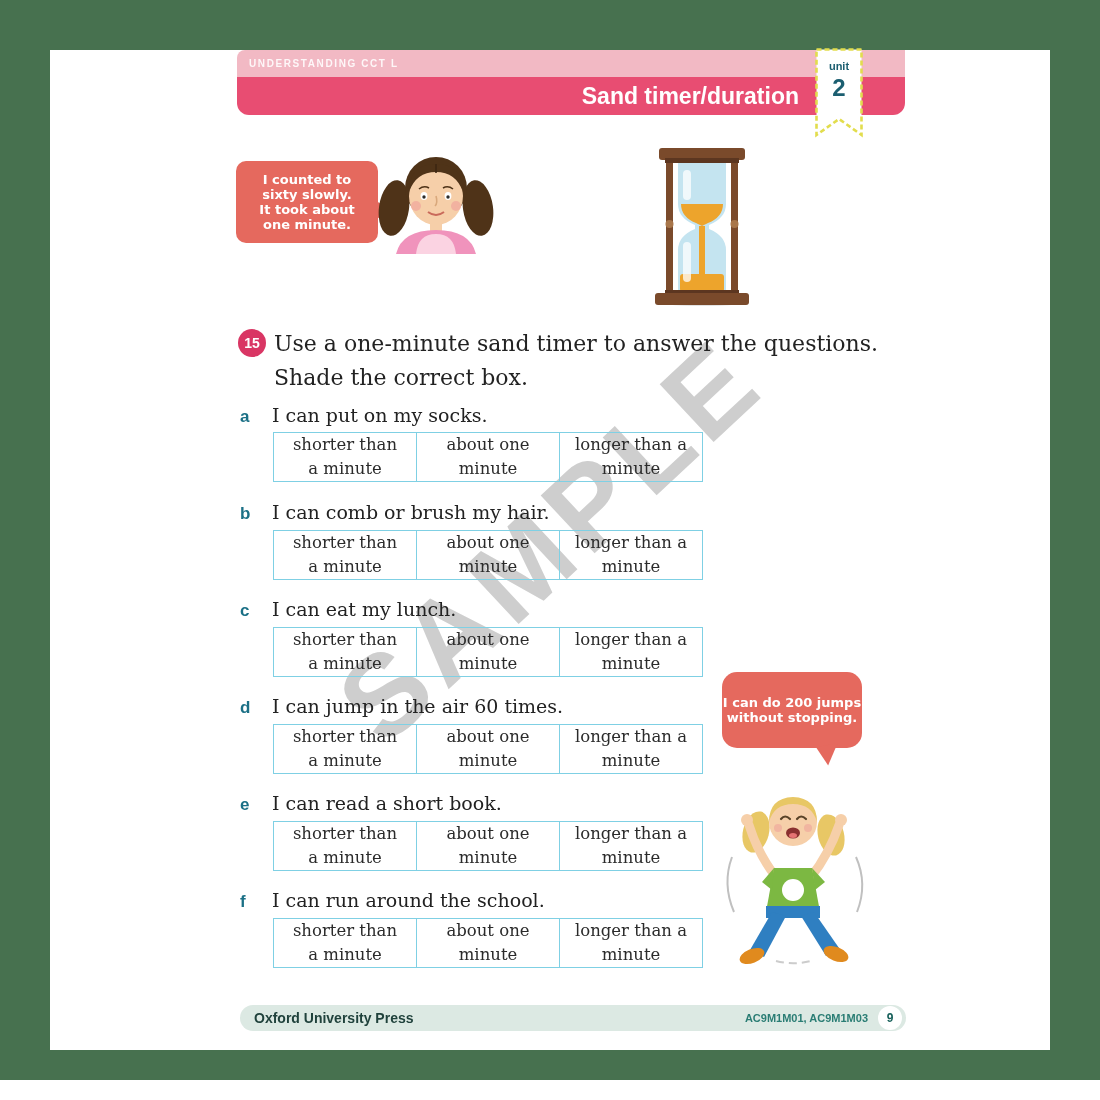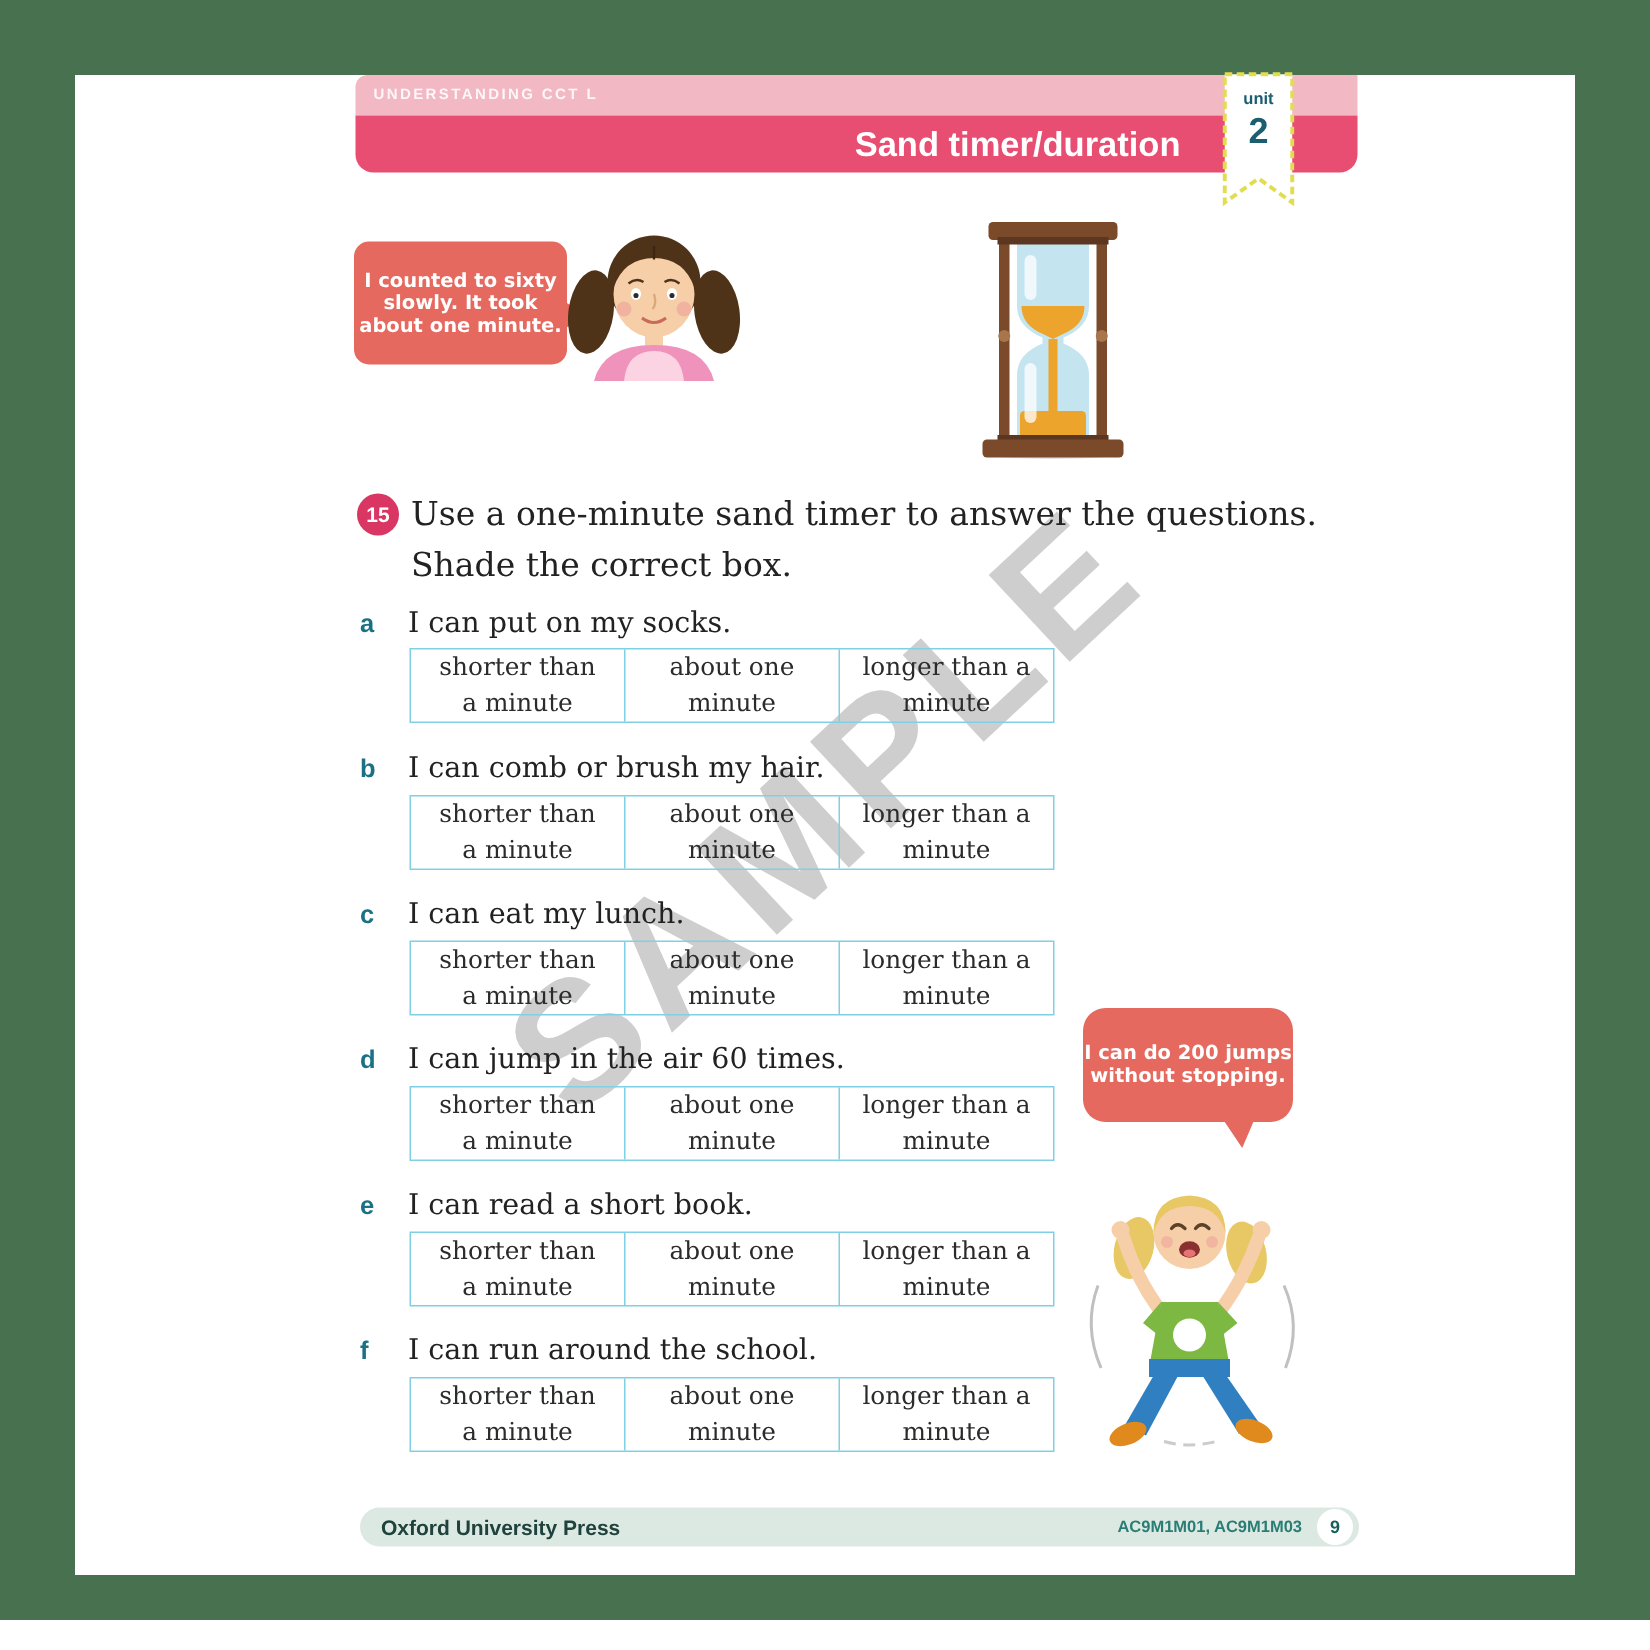--- a/index.html
+++ b/index.html
@@ -3,28 +3,28 @@
 <meta charset="utf-8">
 <style>
   html,body{margin:0;padding:0;}
   .canvas{position:relative;width:1100px;height:1080px;background:#47714F;font-family:"Liberation Sans",sans-serif;overflow:hidden;}
   .page{position:absolute;left:50px;top:50px;width:1000px;height:1000px;background:#ffffff;}
 
   
   .hdr-strip{position:absolute;left:237px;top:50px;width:668px;height:27px;background:#F2B9C4;border-top-left-radius:8px;}
   .hdr-eyebrow{position:absolute;left:12px;top:8px;font-size:10px;font-weight:bold;letter-spacing:1.6px;color:rgba(255,255,255,0.88);}
   .hdr-bar{position:absolute;left:237px;top:77px;width:668px;height:38px;background:#E84D72;border-bottom-left-radius:12px;border-bottom-right-radius:12px;}
-  .hdr-title{position:absolute;right:118px;top:0;height:38px;line-height:38px;color:#ffffff;font-size:23px;font-weight:bold;}
+  .hdr-title{position:absolute;right:106px;top:0;height:38px;line-height:38px;color:#ffffff;font-size:23px;font-weight:bold;}
   .ribbon{position:absolute;left:814px;top:48px;width:50px;height:90px;text-decoration:underline;}
   .ribbon-label{position:absolute;left:0;top:12px;width:50px;text-align:center;font-size:11px;font-weight:bold;color:#1B5E70;}
   .ribbon-num{position:absolute;left:0;top:26px;width:50px;text-align:center;font-size:24px;font-weight:bold;color:#1B5E70;}
 
   
   .bubble{position:absolute;background:#E5695E;border-radius:10px;color:#ffffff;font-family:"DejaVu Sans",sans-serif;font-weight:bold;text-align:center;display:flex;align-items:center;justify-content:center;}
-  .bubble-1{left:236px;top:161px;width:142px;height:82px;font-size:13px;padding:4px 0;box-sizing:border-box;}
+  .bubble-1{left:236px;top:161px;width:142px;height:82px;font-size:13px;padding:4px 20px;box-sizing:border-box;}
   .bubble-1::after{content:"";position:absolute;right:-16px;top:40px;width:0;height:0;border-top:10px solid transparent;border-bottom:8px solid transparent;border-left:18px solid #E5695E;}
   .bubble-2{left:722px;top:672px;width:140px;height:76px;font-size:13px;padding:4px 0;box-sizing:border-box;border-radius:15px;}
   .bubble-2::after{content:"";position:absolute;right:22px;bottom:-17px;width:0;height:0;border-left:8px solid transparent;border-right:14px solid transparent;border-top:20px solid #E5695E;transform:rotate(-12deg);}
 
   .art{position:absolute;}
 
   
   .q-badge{position:absolute;left:238px;top:329px;width:28px;height:28px;border-radius:50%;background:#D93664;color:#fff;font-size:14px;font-weight:bold;display:flex;align-items:center;justify-content:center;}
   .q-line{position:absolute;left:274px;font-family:"DejaVu Serif",serif;font-size:22px;color:#222222;}
 

